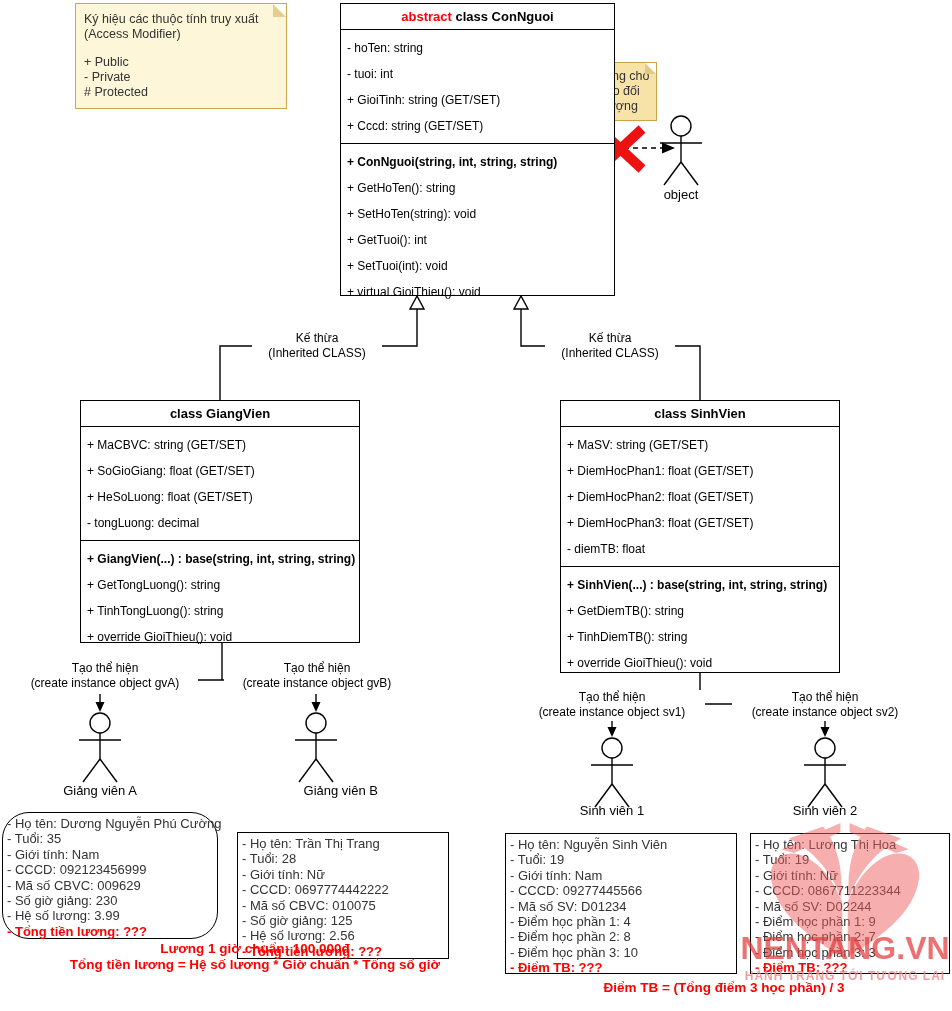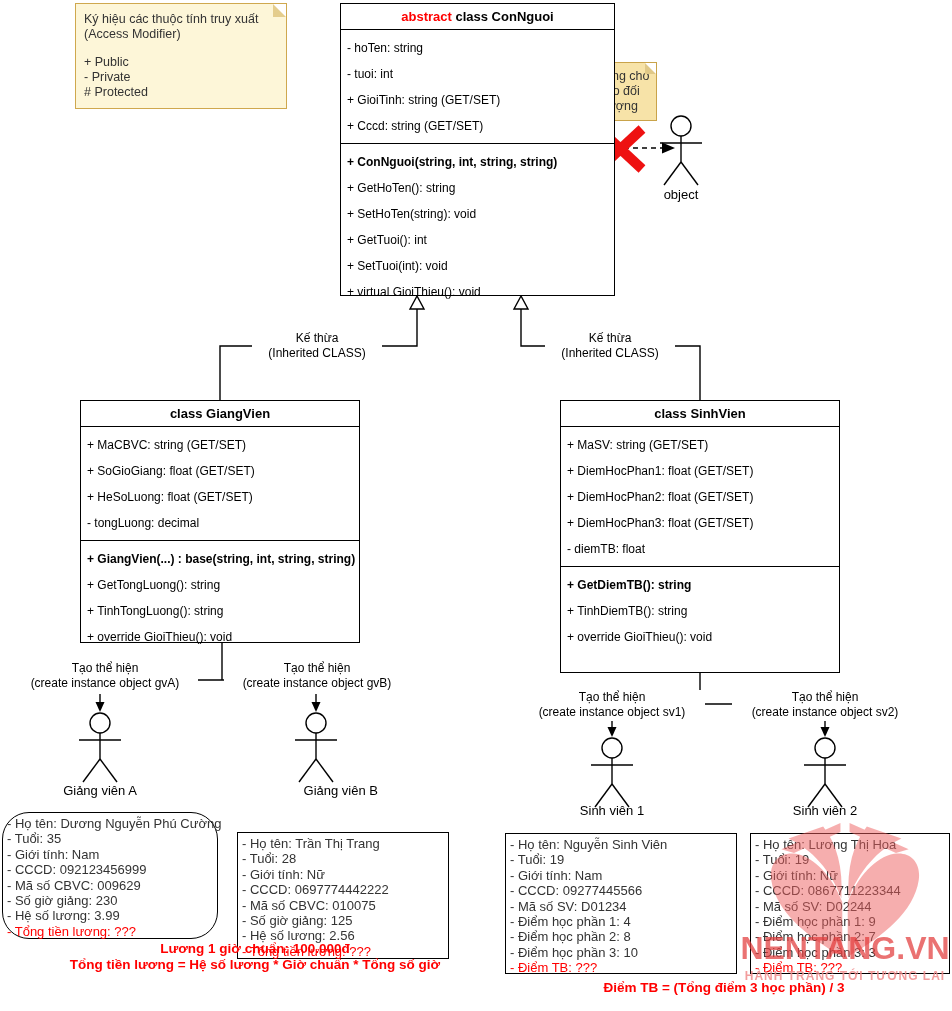--- a/index.html
+++ b/index.html
@@ -40,21 +40,21 @@
   #lbl-sv2{left:732px;top:690px;width:186px;}
   .actor-name{position:absolute;text-align:center;font-size:13px;line-height:15px;color:#000;background:transparent;}
   #name-object{left:651px;top:187px;width:60px;}
   #name-gvA{left:38px;top:783px;width:124px;}
   #name-gvB{left:254px;top:783px;width:124px;text-align:right;}
   #name-sv1{left:550px;top:803px;width:124px;}
   #name-sv2{left:763px;top:803px;width:124px;}
 
   
   .info{position:absolute;box-sizing:border-box;background:#fff;border:1px solid #000;padding:3px 0 0 4px;font-size:13px;line-height:15.4px;color:#333;white-space:nowrap;}
-  .info .red{color:#ff0000;font-weight:400;}
+  .info .red{color:#ff0000;font-weight:700;}
   #info-gvA{left:2px;top:812px;width:216px;height:127px;border-radius:27px;}
   #info-gvB{left:237px;top:812px;width:212px;height:127px;margin-top:20px;}
   #info-sv1{left:505px;top:833px;width:232px;height:141px;}
   #info-sv2{left:750px;top:833px;width:200px;height:141px;}
 
   
   .formula{position:absolute;text-align:center;color:#ff0000;font-weight:700;font-size:13.5px;line-height:15.5px;}
   #formula-salary{left:55px;top:941px;width:400px;}
   #formula-gpa{left:578px;top:980px;width:292px;}
 
@@ -181,20 +181,21 @@
   <div class="cls" id="cls-sinhvien">
     <div class="cls-title">class SinhVien</div>
     <div class="cls-sec fields">
         <div>+ MaSV: string (GET/SET)</div>
         <div>+ DiemHocPhan1: float (GET/SET)</div>
         <div>+ DiemHocPhan2: float (GET/SET)</div>
         <div>+ DiemHocPhan3: float (GET/SET)</div>
         <div>- diemTB: float</div>
       </div>
     <div class="cls-sec methods">
+        <div>+ SinhVien(...) : base(string, int, string, string)</div>
         <div>+ GetDiemTB(): string</div>
         <div>+ TinhDiemTB(): string</div>
         <div>+ override GioiThieu(): void</div>
       </div>
   </div>
 
   <div class="lbl" id="lbl-inherit-left">
     <div>Kế thừa</div>
     <div>(Inherited CLASS)</div>
   </div>

